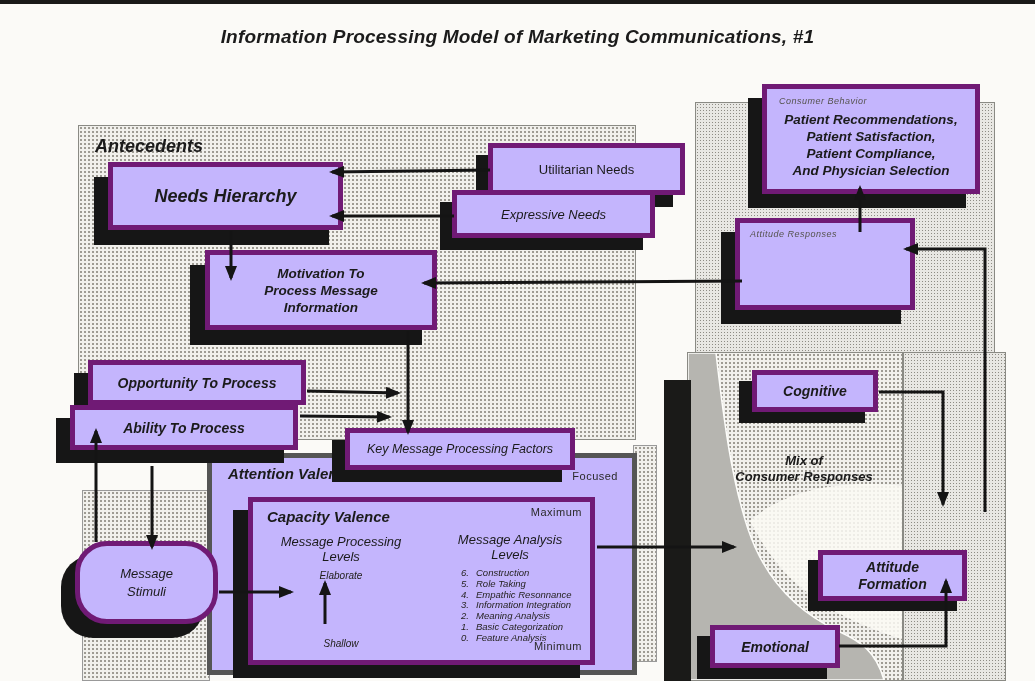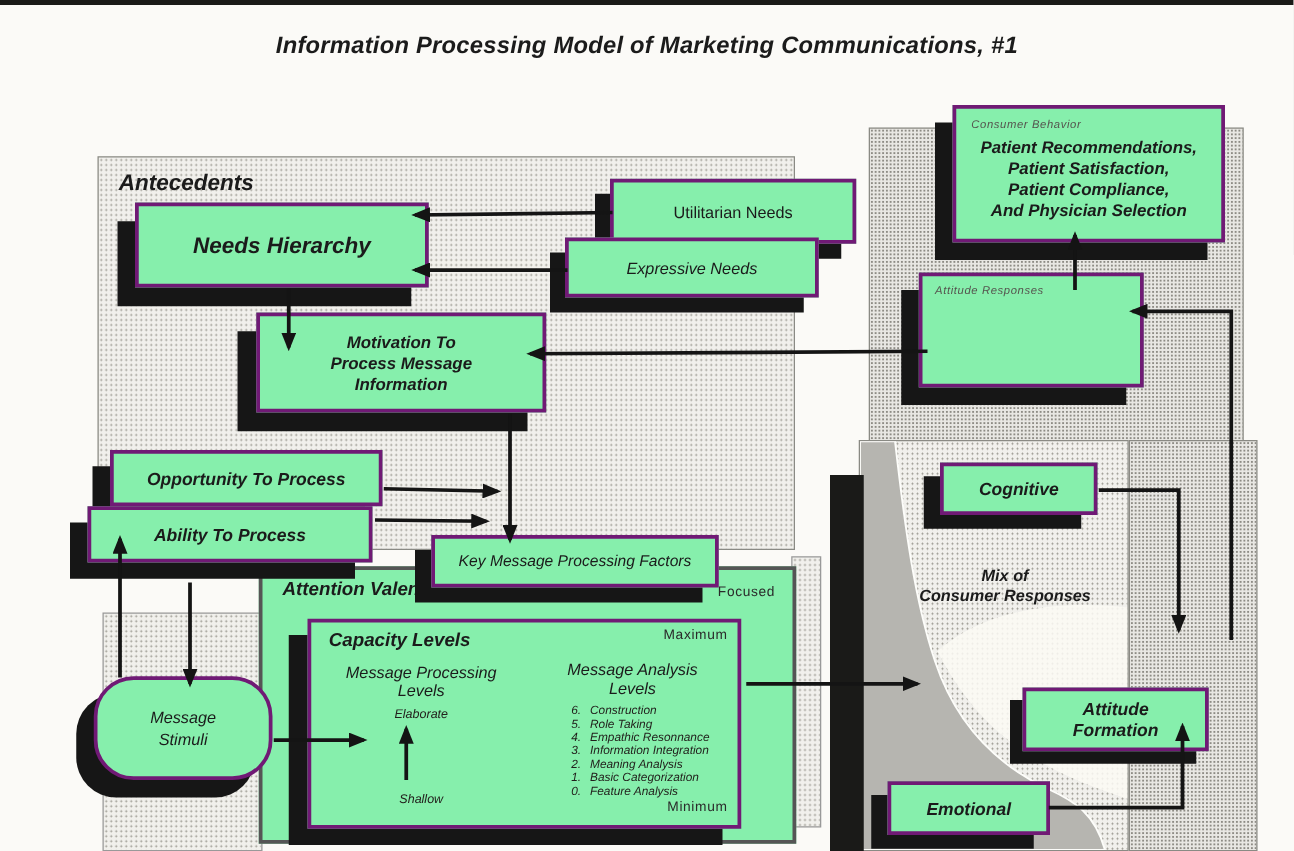--- a/index.html
+++ b/index.html
@@ -15,21 +15,21 @@
     background-image:radial-gradient(#9a9890 0.7px, transparent 0.9px);
     background-size:4px 4px;
     border:1px solid #8a8a84;
   }
   .panel-dark {
     background-color:#e8e7e3;
     background-image:radial-gradient(#8d8b84 0.8px, transparent 1.0px);
     background-size:3px 3px;
   }
   .box {
-    position:absolute; background:#86efac; border:3px solid #701a75;
+    position:absolute; background:#c4b5fd; border:5px solid #701a75;
   }
   .ctr { display:flex; align-items:center; justify-content:center; text-align:center; }
   .bi { font-weight:bold; font-style:italic; }
   .it { font-style:italic; }
   .pre { white-space:pre-line; }
   .lbl { position:absolute; }
   .corner-lbl { position:absolute; font-style:italic; font-size:9px; color:#55534e; letter-spacing:0.5px; }
   .scale-lbl { position:absolute; font-size:11px; color:#2a2a2a; letter-spacing:0.5px; }
   .small-it { font-style:italic; font-size:10px; color:#23211d; }
   #arrow-overlay { position:absolute; left:0; top:0; z-index:60; pointer-events:none; }
@@ -100,21 +100,21 @@
   <div class="box ctr" style="left:75px;top:541px;width:143px;height:83px;z-index:11;box-shadow:-14px 14px 0 0 #161616;border-radius:32px;">
     <span class="it pre" style="font-size:13px;line-height:18px;">Message
 Stimuli</span>
   </div>
 
   <div class="box" style="left:207px;top:453px;width:430px;height:222px;z-index:9;border-color:#555;">
     <div class="lbl bi" style="left:16px;top:7px;font-size:15px;">Attention Valence</div>
     <div class="scale-lbl" style="right:14px;top:12px;">Focused</div>
 
     <div class="box" style="left:36px;top:39px;width:347px;height:168px;box-shadow:-15px 13px 0 0 #161616;">
-      <div class="lbl bi" style="left:14px;top:6px;font-size:15px;">Capacity Levels</div>
+      <div class="lbl bi" style="left:14px;top:6px;font-size:15px;">Capacity Valence</div>
       <div class="scale-lbl" style="right:8px;top:4px;">Maximum</div>
       <div class="scale-lbl" style="right:8px;bottom:8px;">Minimum</div>
 
       <div class="lbl it pre" style="left:12px;top:32px;width:152px;text-align:center;font-size:13px;line-height:15px;">Message Processing
 Levels</div>
       <div class="lbl small-it" style="left:12px;top:68px;width:152px;text-align:center;">Elaborate</div>
       <div class="lbl small-it" style="left:12px;top:136px;width:152px;text-align:center;">Shallow</div>
 
       <div class="lbl it pre" style="left:178px;top:30px;width:158px;text-align:center;font-size:13px;line-height:15px;">Message Analysis
 Levels</div>

